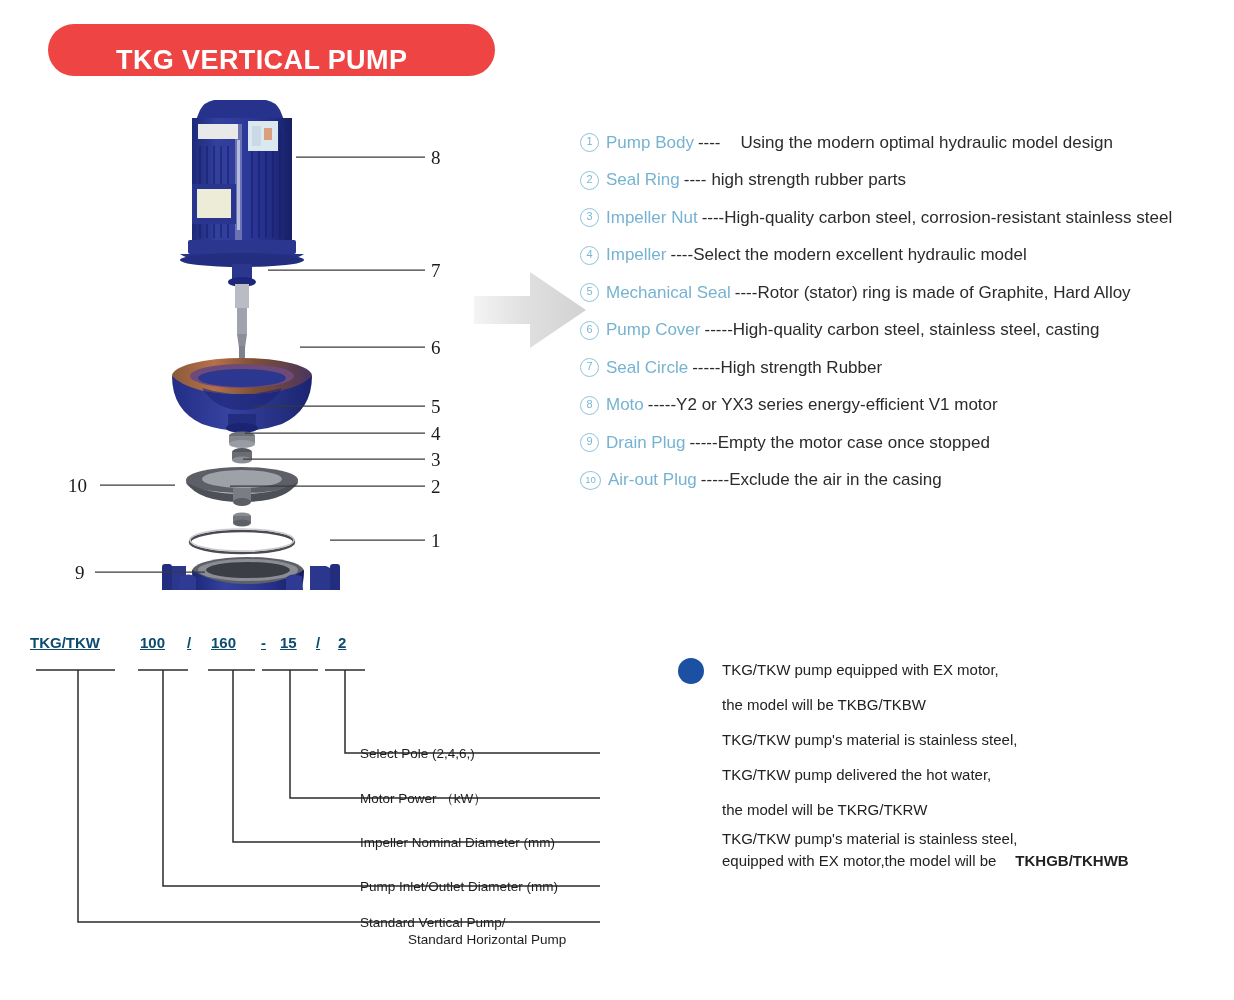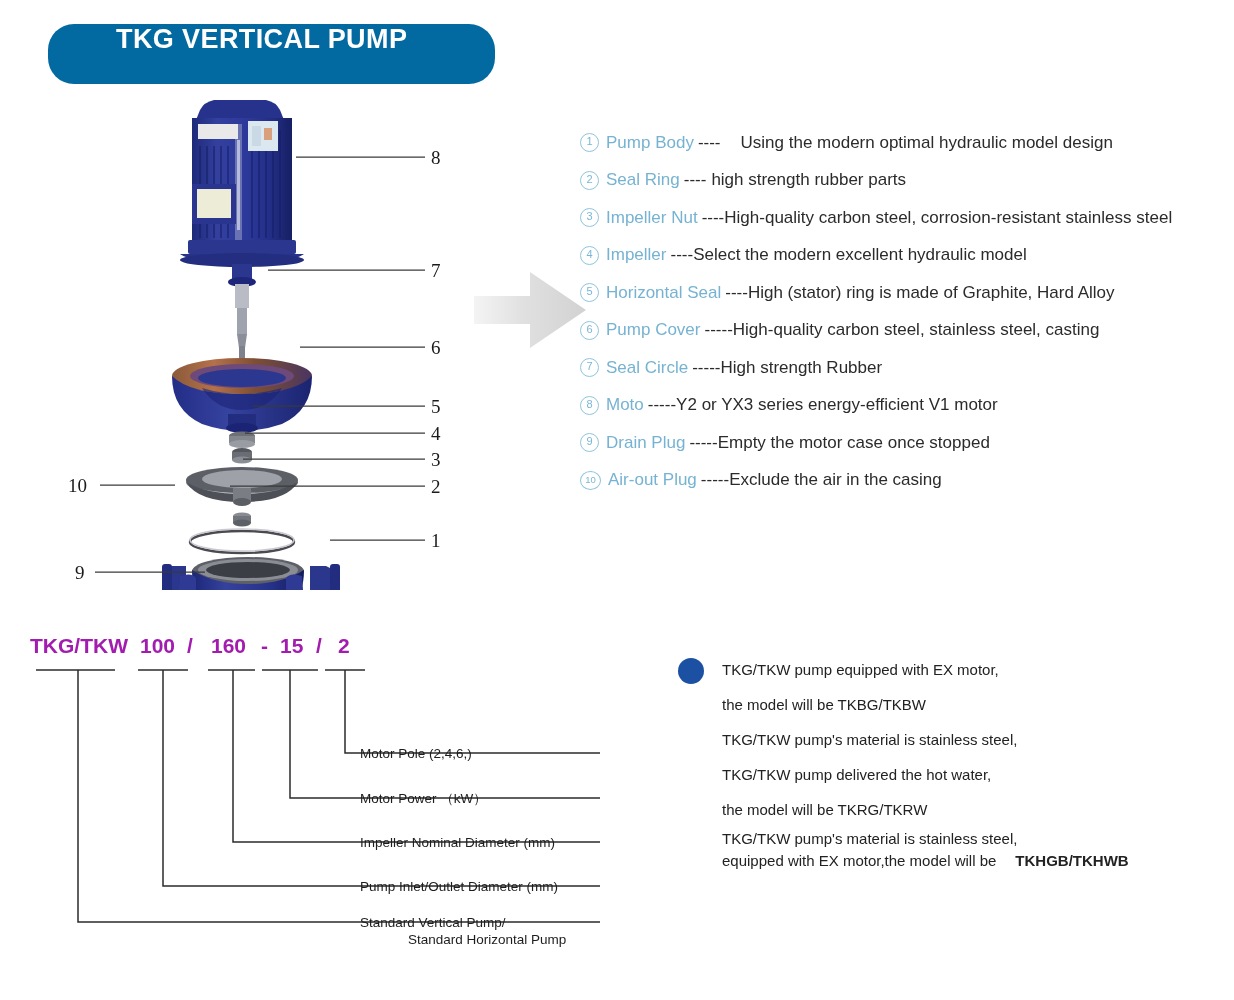--- a/index.html
+++ b/index.html
@@ -9,24 +9,24 @@
     font-family:"Liberation Sans", sans-serif;
     position:relative;
     overflow:hidden;
     -webkit-font-smoothing:antialiased;
   }
   .page{position:absolute;left:0;top:0;width:1234px;height:1000px;}
 
   
   .title-banner{
     position:absolute;left:48px;top:24px;
-    width:447px;height:60px;
-    background:#0369a1;
+    width:447px;height:52px;
+    background:#ef4444;
     border-radius:26px;
-    display:flex;align-items:flex-start;
+    display:flex;align-items:flex-end;
   }
   .title-banner .txt{
     margin-left:68px;
     color:#ffffff;
     font-size:27px;
     font-weight:bold;
     letter-spacing:.4px;
     white-space:nowrap;
   }
 
@@ -68,23 +68,24 @@
   }
   .circ.wide{padding:0 1px;font-size:9.5px;}
   .lg-name{color:#76b3d2;font-size:17px;margin-right:4px;}
   .lg-desc{color:#2b2b2b;font-size:17px;}
 
   
   .model{position:absolute;left:0;top:620px;width:600px;height:330px;}
   .code-row{position:absolute;left:0;top:14px;width:360px;height:34px;}
   .tok{
     position:absolute;
-    font-size:21px;font-weight:bold;color:#a21caf;
+    font-size:15px;font-weight:bold;color:#0c4a6e;
     font-family:"Liberation Sans", sans-serif;
     white-space:nowrap;
+    text-decoration:underline;
   }
   .tok.sep{font-weight:bold;}
   .brackets{position:absolute;left:0;top:0;width:600px;height:330px;}
   .mlabel{
     position:absolute;
     font-size:13.5px;color:#1d1d1d;
     font-family:"Liberation Sans", sans-serif;
     white-space:nowrap;
     line-height:17px;
   }
@@ -318,23 +319,23 @@
       <span class="lg-desc">High-quality carbon steel, corrosion-resistant stainless steel</span>
     </div>
     <div class="legend-row">
       <span class="circ">4</span>
       <span class="lg-name">Impeller</span>
       <span class="lg-desc">----</span>
       <span class="lg-desc">Select the modern excellent hydraulic model</span>
     </div>
     <div class="legend-row">
       <span class="circ">5</span>
-      <span class="lg-name">Horizontal Seal</span>
+      <span class="lg-name">Mechanical Seal</span>
       <span class="lg-desc">----</span>
-      <span class="lg-desc">High (stator) ring is made of Graphite, Hard Alloy</span>
+      <span class="lg-desc">Rotor (stator) ring is made of Graphite, Hard Alloy</span>
     </div>
     <div class="legend-row">
       <span class="circ">6</span>
       <span class="lg-name">Pump Cover</span>
       <span class="lg-desc">-----</span>
       <span class="lg-desc">High-quality carbon steel, stainless steel, casting</span>
     </div>
     <div class="legend-row">
       <span class="circ">7</span>
       <span class="lg-name">Seal Circle</span>
@@ -388,21 +389,21 @@
         <path d="M290 50 V 178 H 600"></path>
 
         <path d="M233 50 V 222 H 600"></path>
 
         <path d="M163 50 V 266 H 600"></path>
 
         <path d="M78  50 V 302 H 600"></path>
       </g>
     </svg>
 
-    <div class="mlabel" style="left:360px;top:125px;">Motor Pole (2,4,6,)</div>
+    <div class="mlabel" style="left:360px;top:125px;">Select Pole (2,4,6,)</div>
     <div class="mlabel" style="left:360px;top:170px;">Motor Power （kW）</div>
     <div class="mlabel" style="left:360px;top:214px;">Impeller Nominal Diameter (mm)</div>
     <div class="mlabel" style="left:360px;top:258px;">Pump Inlet/Outlet Diameter (mm)</div>
     <div class="mlabel" style="left:360px;top:294px;">Standard Vertical Pump/</div>
     <div class="mlabel" style="left:360px;top:311px;margin-left:48px;">Standard Horizontal Pump</div>
   </div>
 
   <div class="notes">
     <div class="bullet"></div>
     <div class="note-line">TKG/TKW pump equipped with EX motor,</div>

